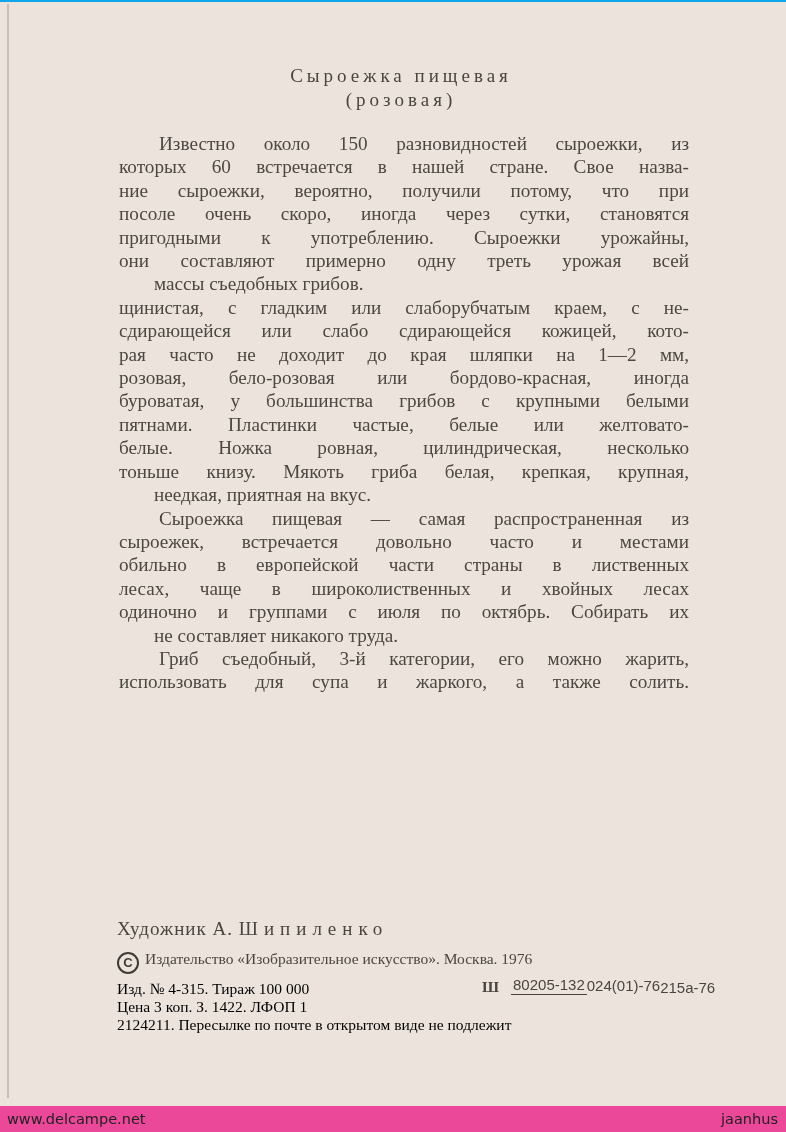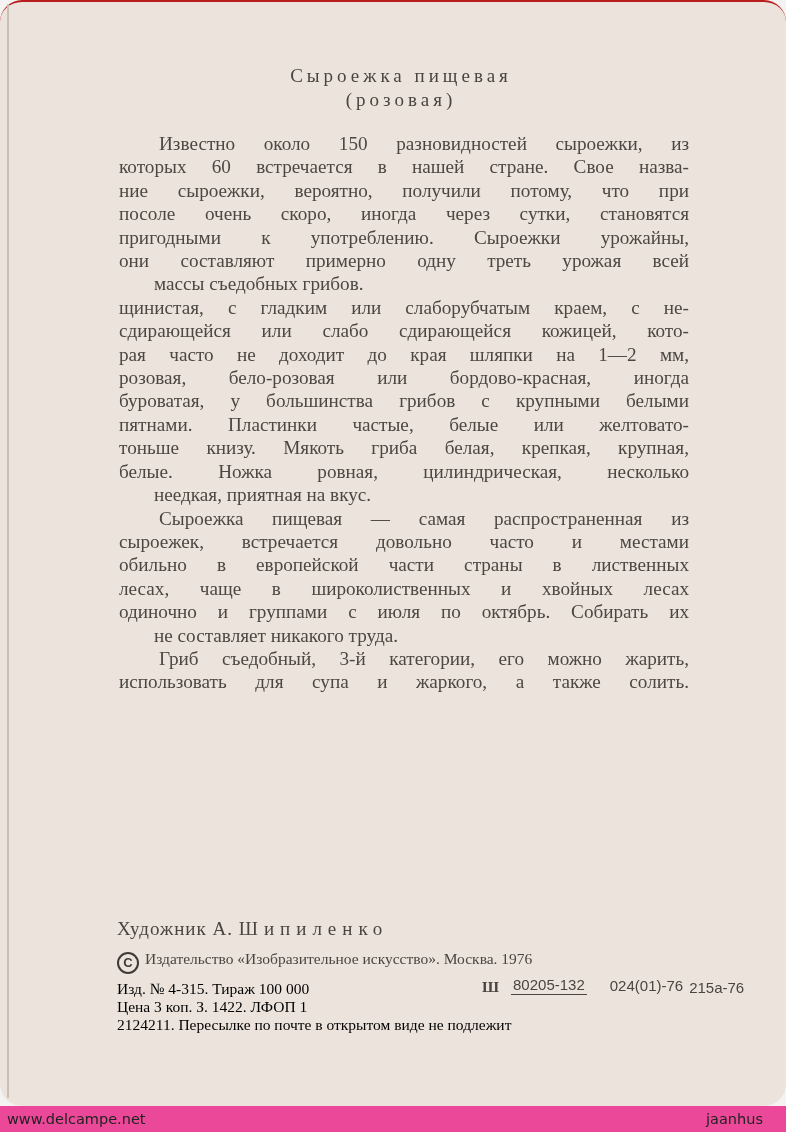--- a/index.html
+++ b/index.html
@@ -9,22 +9,21 @@
       position: relative;
       overflow: hidden;
       font-family: "Liberation Serif", "DejaVu Serif", serif;
     }
     .card {
       position: absolute;
       left: 0; top: 0;
       width: 786px; height: 1106px;
       background: #ece4dc;
       box-sizing: border-box;
-      border-top: 2px solid #b91c1c;
-      border-radius: 22px;
+      border-top: 2px solid #0ea5e9;
     }
     .card-edge {
       position: absolute;
       left: 7px; top: 2px;
       width: 2px; height: 1094px;
       background: #c9bfb6;
     }
     .title {
       position: absolute;
       left: 0; width: 786px;
@@ -111,37 +110,37 @@
       align-items: center;
     }
     .fraction-block .sh { font-weight: bold; margin-right: 12px; margin-top: 4px; }
     .fraction {
       display: inline-flex; flex-direction: row; align-items: center;
       font-family: "Liberation Sans", sans-serif;
       font-size: 15px;
       line-height: 17px;
     }
     .fraction .num { border-bottom: 1.5px solid #4a4540; padding: 0 2px 1px; }
-    .fraction .den { padding-top: 1px; margin-left: 23px; }
+    .fraction .den { padding-top: 1px; }
     .fraction-block .code {
       font-family: "Liberation Sans", sans-serif;
       font-size: 15px;
-      margin-left: 6px; margin-top: 4px;
+      margin-top: 4px;
     }
     .footer {
       position: absolute;
       left: 0; top: 1106px;
       width: 786px; height: 26px;
       background: #ec4899;
       font-family: "DejaVu Sans", sans-serif;
       font-size: 14.5px;
       color: #222;
     }
     .footer .left { position: absolute; left: 7px; top: 5px; }
-    .footer .right { position: absolute; right: 23px; top: 5px; }
+    .footer .right { position: absolute; right: 8px; top: 5px; }
   </style>
 </head>
 <body>
 
 <div class="card">
   <div class="card-edge"></div>
 
   <div class="title t1">Сыроежка пищевая</div>
   <div class="title t2">(розовая)</div>
 
@@ -154,22 +153,22 @@
     <span class="line">пригодными к употреблению. Сыроежки урожайны,</span>
     <span class="line">они составляют примерно одну треть урожая всей</span>
     <span class="line last">массы съедобных грибов.</span>
 
     <span class="line">щинистая, с гладким или слаборубчатым краем, с не-</span>
     <span class="line">сдирающейся или слабо сдирающейся кожицей, кото-</span>
     <span class="line">рая часто не доходит до края шляпки на 1—2 мм,</span>
     <span class="line">розовая, бело-розовая или бордово-красная, иногда</span>
     <span class="line">буроватая, у большинства грибов с крупными белыми</span>
     <span class="line">пятнами. Пластинки частые, белые или желтовато-</span>
+    <span class="line">белые. Ножка ровная, цилиндрическая, несколько</span>
     <span class="line">тоньше книзу. Мякоть гриба белая, крепкая, крупная,</span>
-    <span class="line">белые. Ножка ровная, цилиндрическая, несколько</span>
     <span class="line last">неедкая, приятная на вкус.</span>
 
     <span class="line indent">Сыроежка пищевая — самая распространенная из</span>
     <span class="line">сыроежек, встречается довольно часто и местами</span>
     <span class="line">обильно в европейской части страны в лиственных</span>
     <span class="line">лесах, чаще в широколиственных и хвойных лесах</span>
     <span class="line">одиночно и группами с июля по октябрь. Собирать их</span>
     <span class="line last">не составляет никакого труда.</span>
 
     <span class="line indent">Гриб съедобный, 3-й категории, его можно жарить,</span>

